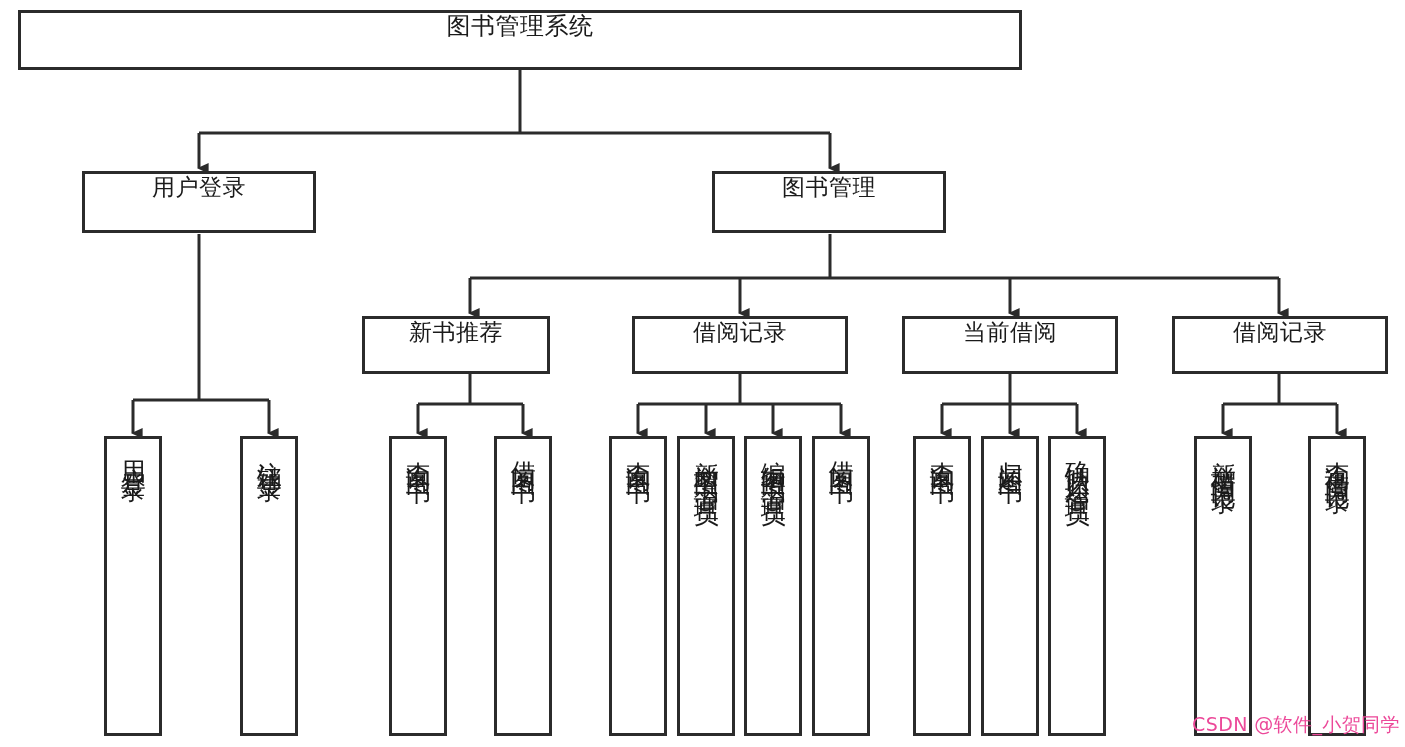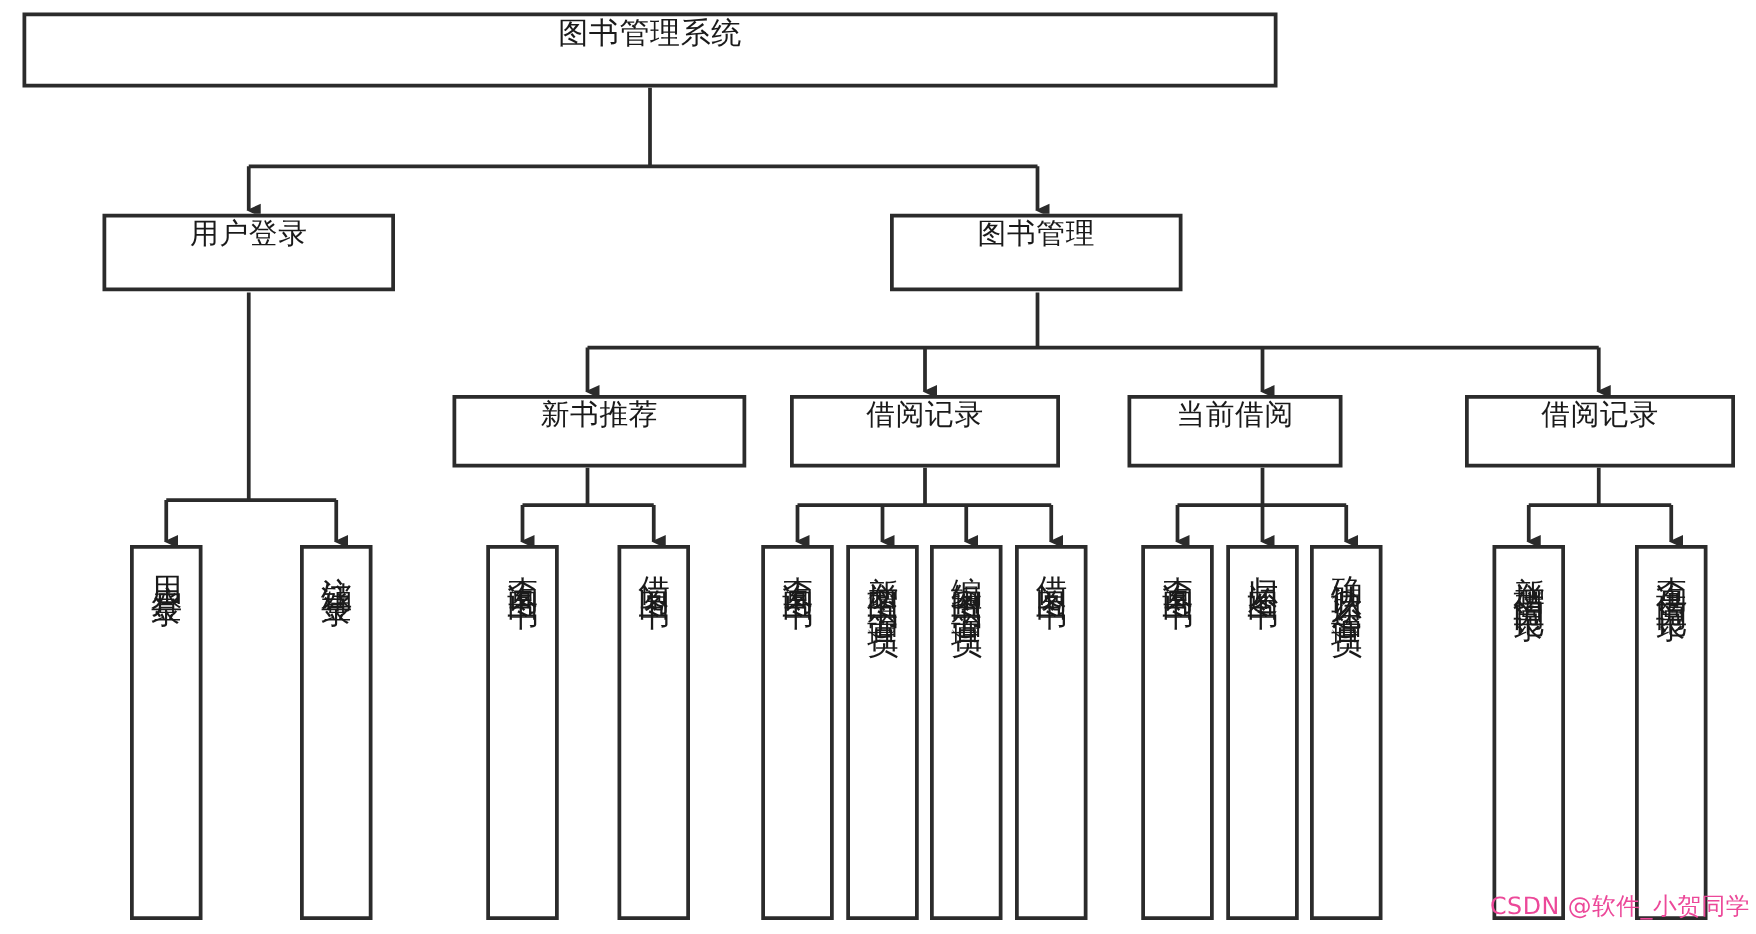--- a/index.html
+++ b/index.html
@@ -129,29 +129,29 @@
   </div>
 
   <div class="node" style="left:82px; top:171px; width:234px; height:62px;">
     <span class="label">用户登录</span>
   </div>
 
   <div class="node" style="left:712px; top:171px; width:234px; height:62px;">
     <span class="label">图书管理</span>
   </div>
 
-  <div class="node" style="left:362px; top:316px; width:235px; height:58px;">
+  <div class="node" style="left:362px; top:316px; width:188px; height:58px;">
     <span class="label">新书推荐</span>
   </div>
 
   <div class="node" style="left:632px; top:316px; width:216px; height:58px;">
     <span class="label">借阅记录</span>
   </div>
 
-  <div class="node" style="left:902px; top:316px; width:172px; height:58px;">
+  <div class="node" style="left:902px; top:316px; width:216px; height:58px;">
     <span class="label">当前借阅</span>
   </div>
 
   <div class="node" style="left:1172px; top:316px; width:216px; height:58px;">
     <span class="label">借阅记录</span>
   </div>
 
   <div class="node leaf" style="left:104px; top:436px; width:58px; height:300px;">
     <span class="label">用户登录</span>
   </div>

